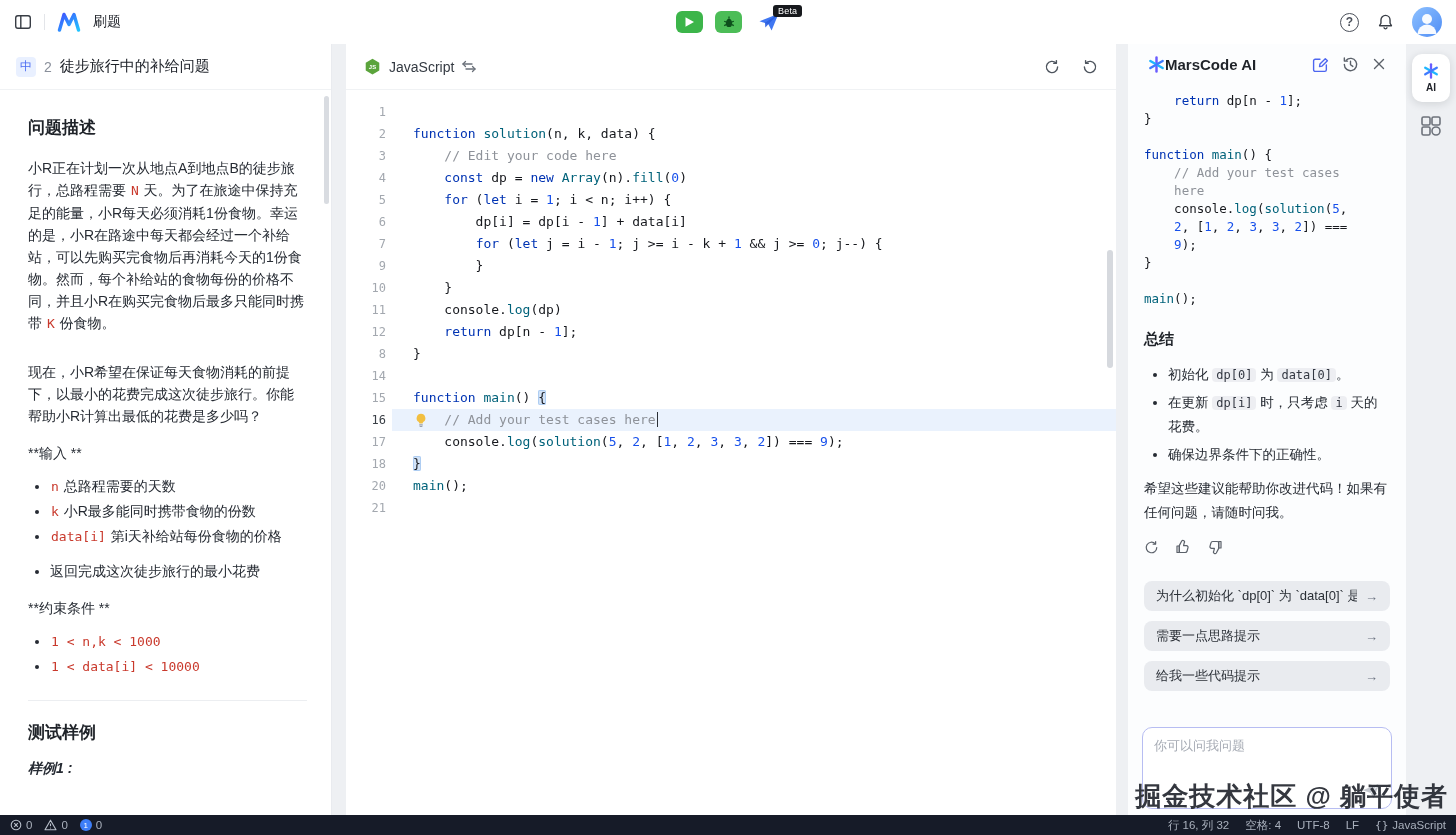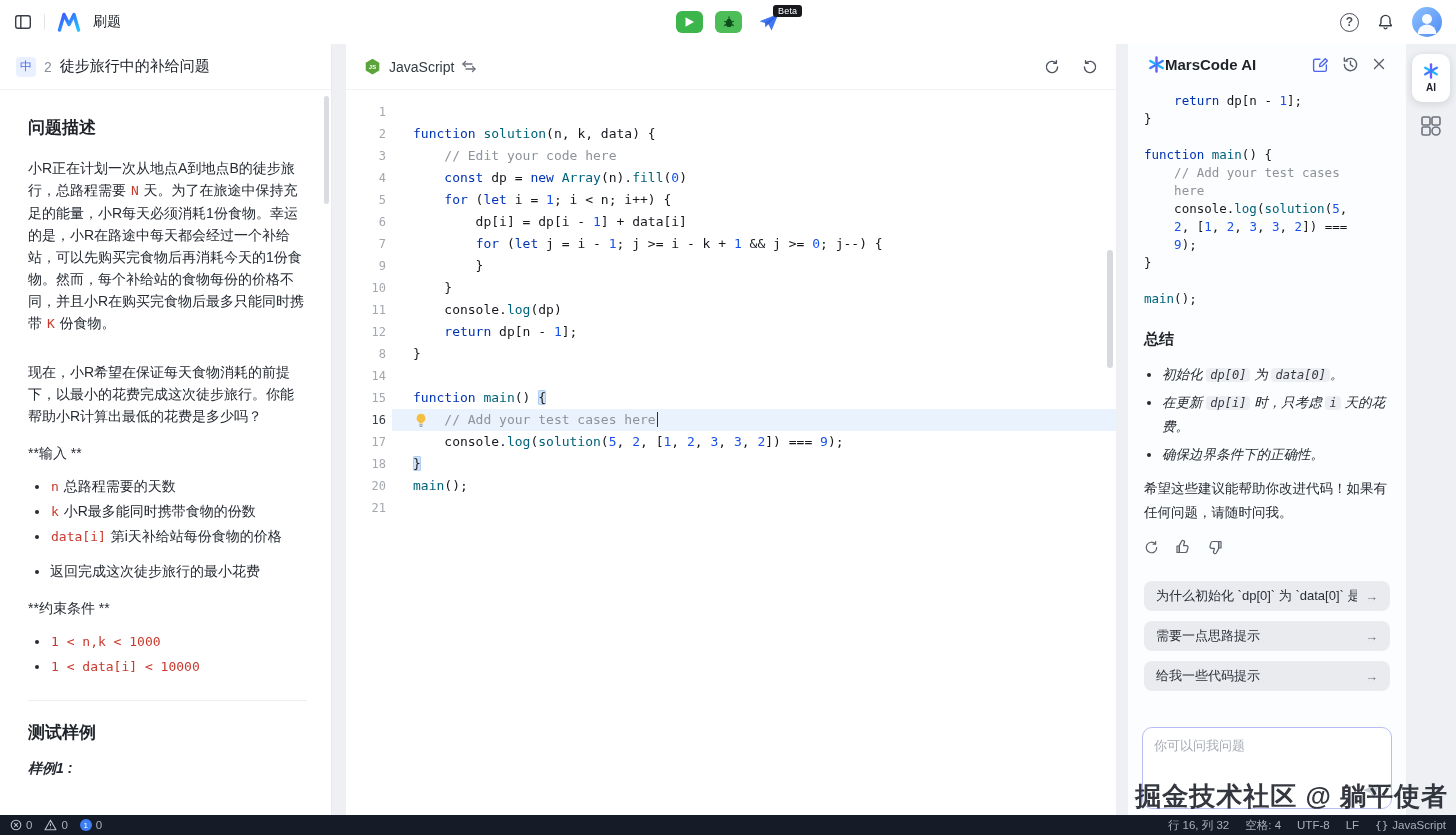--- a/index.html
+++ b/index.html
@@ -62,21 +62,21 @@
   .ed-scroll-thumb{position:absolute;right:3px;top:160px;width:6px;height:118px;background:#d6d9de;border-radius:3px;cursor:pointer;}
 
   
   .ai-panel{position:absolute;left:1128px;top:44px;width:278px;height:771px;background:#fcfdfe;overflow:hidden;}
   .ai-header{height:40px;display:flex;align-items:center;padding:0 20px;}
   .ai-title{font-size:15px;font-weight:700;color:#1f2329;}
   .ai-hicons{margin-left:auto;display:flex;align-items:center;gap:13px;}
   .ai-body{position:absolute;left:0;top:44px;right:0;bottom:104px;padding:4px 16px 0;overflow:hidden;}
   .ai-code{font-family:"DejaVu Sans Mono",monospace;font-size:12.5px;line-height:18px;white-space:pre;color:#16181d;}
   .ai-summary-h{font-size:15px;font-weight:700;color:#1f2329;margin:22px 0 0;}
-  .ai-body ul{margin:14px 0 0;padding-left:18px;font-style:italic;}
+  .ai-body ul{margin:14px 6px 0;padding-left:18px;}
   .ai-body li{font-size:13.5px;line-height:24px;margin:4px 0;}
   .ai-panel .inline-code{font-family:"DejaVu Sans Mono",monospace;font-size:12px;background:#edeef2;color:#323741;border-radius:4px;padding:0 4px;}
   .ai-closing{font-size:13.5px;line-height:24px;margin:10px 0 0;}
   .ai-actions{display:flex;align-items:center;gap:16px;margin:14px 0 0;}
   .chips{margin:26px 0 0;}
   .chip{height:30px;margin-bottom:10px;background:#e9ebef;border-radius:8px;display:flex;align-items:center;justify-content:space-between;padding:0 12px;font-size:13px;color:#2a2f36;cursor:pointer;}
   .chip-text{white-space:nowrap;overflow:hidden;}
   .chip-arrow{color:#6b7280;flex:0 0 auto;margin-left:8px;}
   .chat-box{position:absolute;left:14px;right:14px;bottom:6px;height:82px;background:#fff;border:1px solid #b7bdf2;border-radius:10px;padding:9px 11px;}
   .chat-box textarea{width:100%;height:52px;border:none;outline:none;resize:none;background:transparent;font-family:"Liberation Sans",sans-serif;font-size:13px;color:#262b33;}

